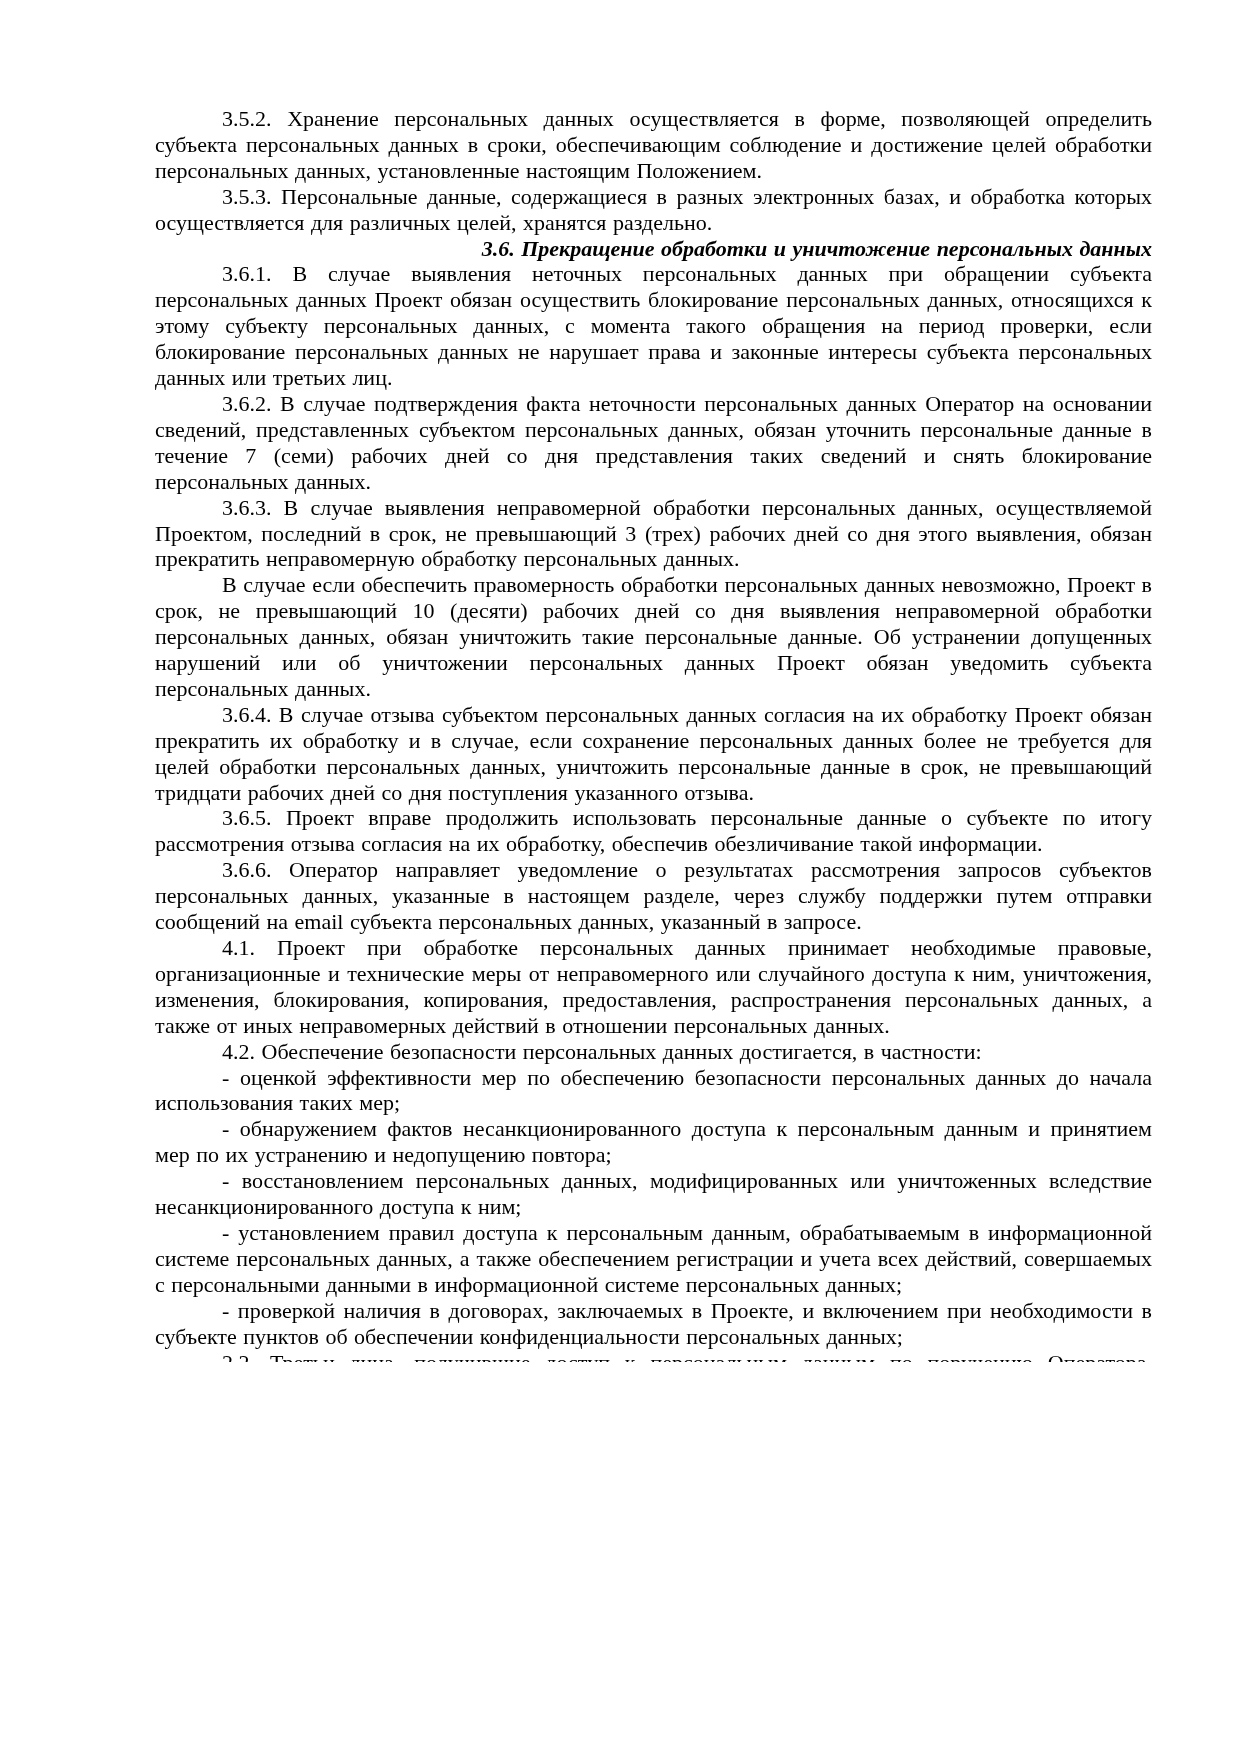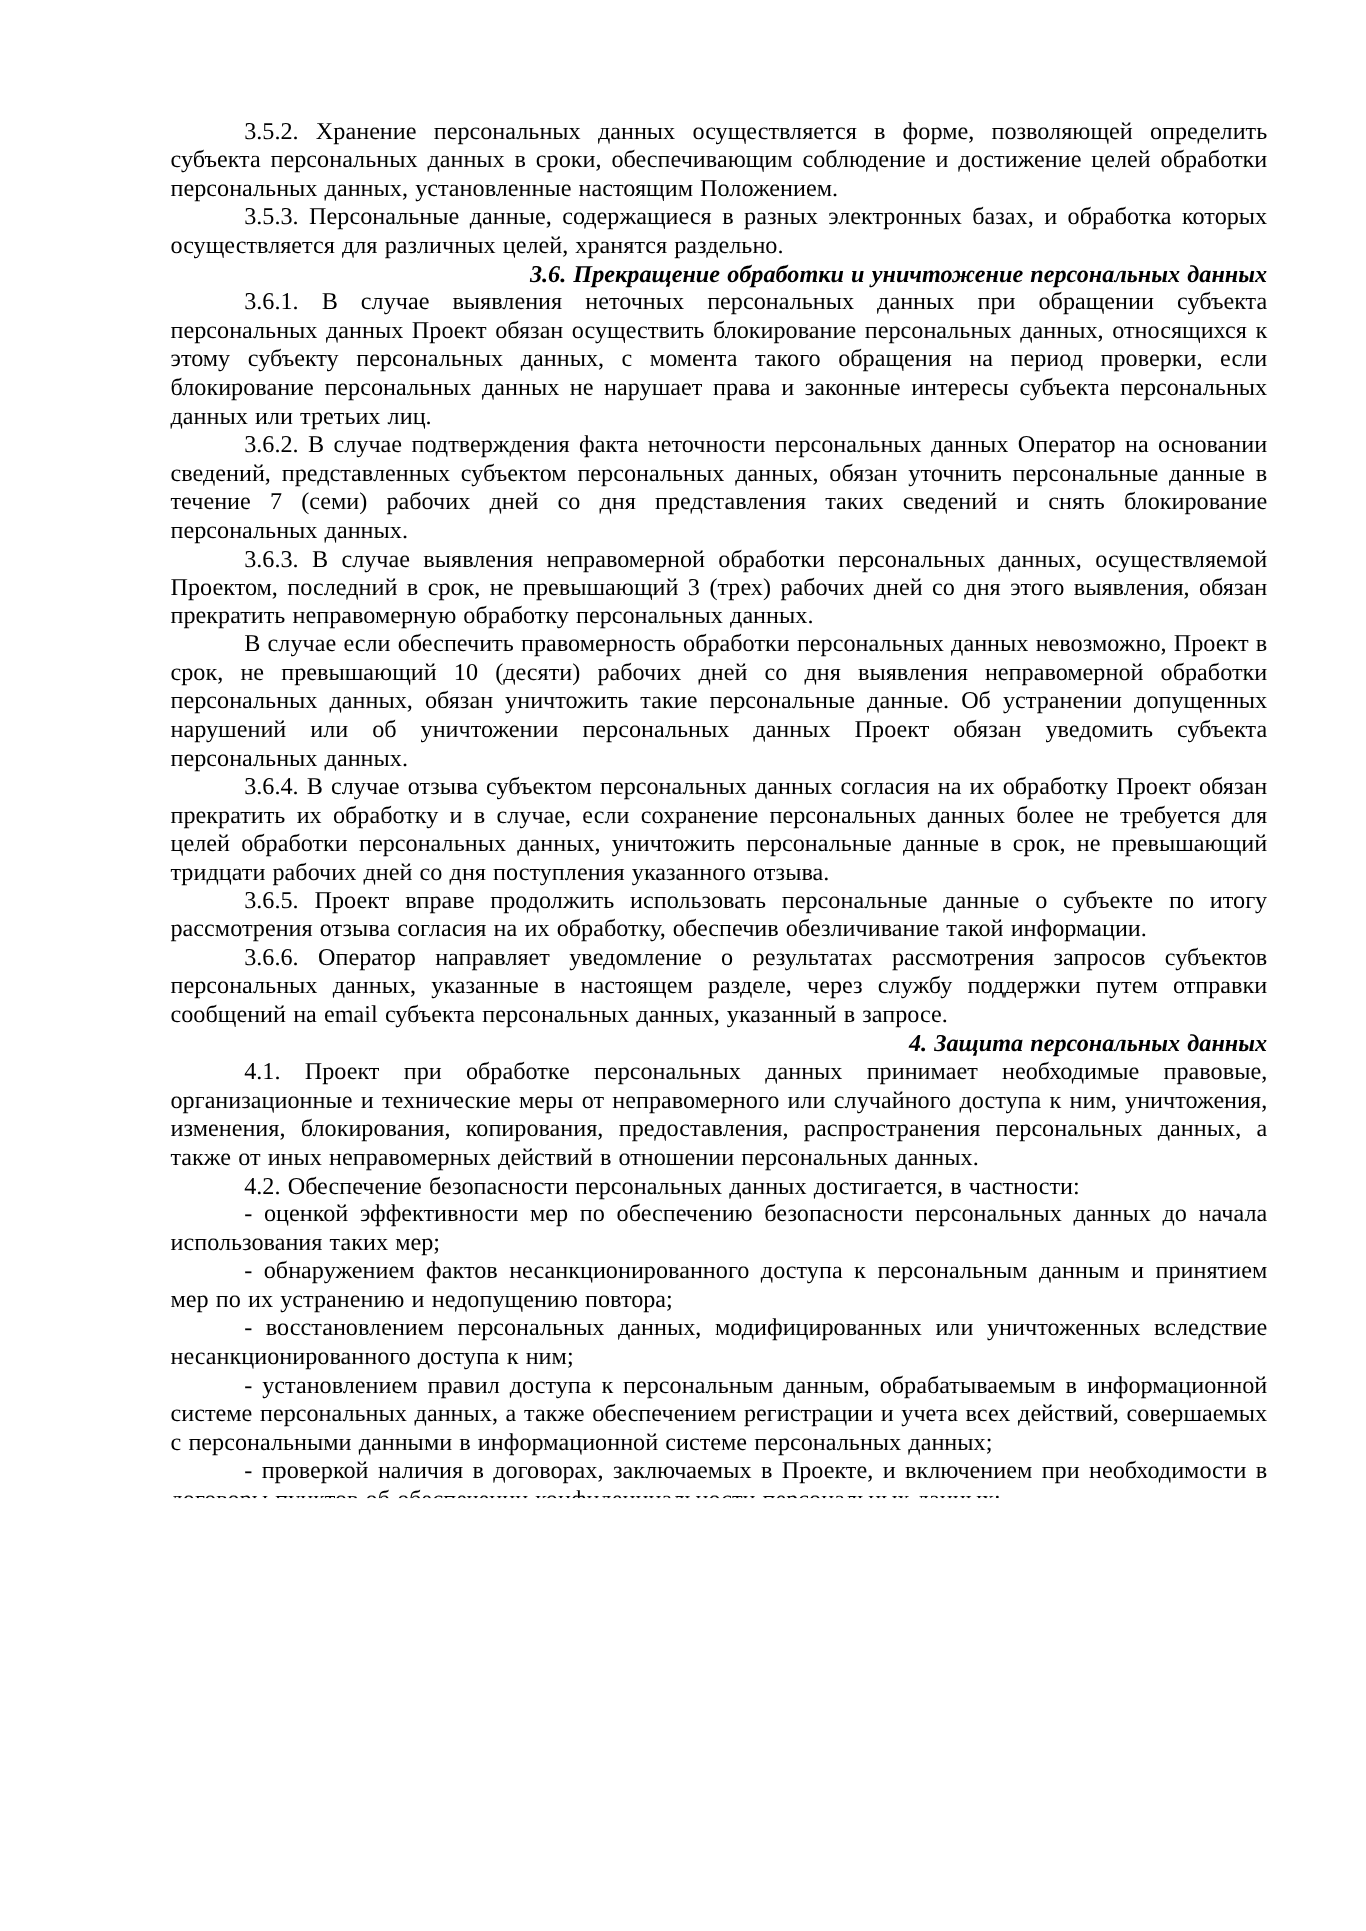--- a/index.html
+++ b/index.html
@@ -41,23 +41,22 @@
     <p>3.5.2. Хранение персональных данных осуществляется в форме, позволяющей определить субъекта персональных данных в сроки, обеспечивающим соблюдение и достижение целей обработки персональных данных, установленные настоящим Положением.</p>
     <p>3.5.3. Персональные данные, содержащиеся в разных электронных базах, и обработка которых осуществляется для различных целей, хранятся раздельно.</p>
     <p class="heading">3.6. Прекращение обработки и уничтожение персональных данных</p>
     <p>3.6.1. В случае выявления неточных персональных данных при обращении субъекта персональных данных Проект обязан осуществить блокирование персональных данных, относящихся к этому субъекту персональных данных, с момента такого обращения на период проверки, если блокирование персональных данных не нарушает права и законные интересы субъекта персональных данных или третьих лиц.</p>
     <p>3.6.2. В случае подтверждения факта неточности персональных данных Оператор на основании сведений, представленных субъектом персональных данных, обязан уточнить персональные данные в течение 7 (семи) рабочих дней со дня представления таких сведений и снять блокирование персональных данных.</p>
     <p>3.6.3. В случае выявления неправомерной обработки персональных данных, осуществляемой Проектом, последний в срок, не превышающий 3 (трех) рабочих дней со дня этого выявления, обязан прекратить неправомерную обработку персональных данных.</p>
     <p>В случае если обеспечить правомерность обработки персональных данных невозможно, Проект в срок, не превышающий 10 (десяти) рабочих дней со дня выявления неправомерной обработки персональных данных, обязан уничтожить такие персональные данные. Об устранении допущенных нарушений или об уничтожении персональных данных Проект обязан уведомить субъекта персональных данных.</p>
     <p>3.6.4. В случае отзыва субъектом персональных данных согласия на их обработку Проект обязан прекратить их обработку и в случае, если сохранение персональных данных более не требуется для целей обработки персональных данных, уничтожить персональные данные в срок, не превышающий тридцати рабочих дней со дня поступления указанного отзыва.</p>
     <p>3.6.5. Проект вправе продолжить использовать персональные данные о субъекте по итогу рассмотрения отзыва согласия на их обработку, обеспечив обезличивание такой информации.</p>
     <p>3.6.6. Оператор направляет уведомление о результатах рассмотрения запросов субъектов персональных данных, указанные в настоящем разделе, через службу поддержки путем отправки сообщений на email субъекта персональных данных, указанный в запросе.</p>
-    <p class="heading">4. Защита персональных данных</p>
     <p>4.1. Проект при обработке персональных данных принимает необходимые правовые, организационные и технические меры от неправомерного или случайного доступа к ним, уничтожения, изменения, блокирования, копирования, предоставления, распространения персональных данных, а также от иных неправомерных действий в отношении персональных данных.</p>
     <p>4.2. Обеспечение безопасности персональных данных достигается, в частности:</p>
     <p>- оценкой эффективности мер по обеспечению безопасности персональных данных до начала использования таких мер;</p>
     <p>- обнаружением фактов несанкционированного доступа к персональным данным и принятием мер по их устранению и недопущению повтора;</p>
     <p>- восстановлением персональных данных, модифицированных или уничтоженных вследствие несанкционированного доступа к ним;</p>
     <p>- установлением правил доступа к персональным данным, обрабатываемым в информационной системе персональных данных, а также обеспечением регистрации и учета всех действий, совершаемых с персональными данными в информационной системе персональных данных;</p>
-    <p>- проверкой наличия в договорах, заключаемых в Проекте, и включением при необходимости в договоры пунктов об обеспечении конфиденциальности персональных данных;</p>
+    <p>- проверкой наличия в договорах, заключаемых в Проекте, и включением при необходимости в субъекте пунктов об обеспечении конфиденциальности персональных данных;</p>
     <p>2.2. Третьи лица, получившие доступ к персональным данным по поручению Оператора, обязуются принимать необходимые организационные и технические меры к обеспечению</p>
   </div>
 </div>
 
 </body></html>

